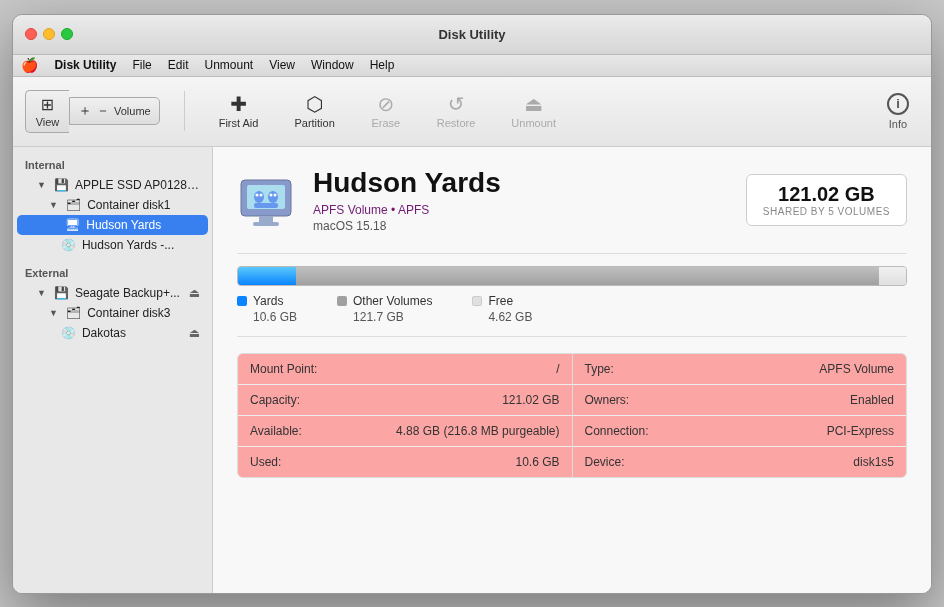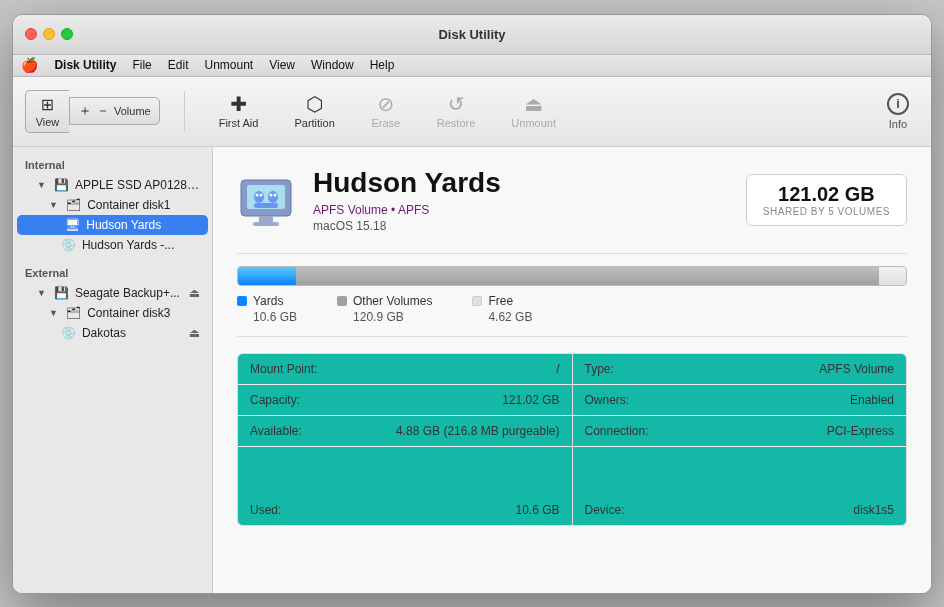--- a/index.html
+++ b/index.html
@@ -374,21 +374,21 @@
     }
 
     
     .info-table-container {
       display: flex;
       gap: 0;
       margin-top: 16px;
       border: 1px solid #ddd;
       border-radius: 6px;
       overflow: hidden;
-      background: #14b8a6;
+      background: #fca5a5;
     }
 
     .info-col {
       flex: 1;
       border-right: 1px solid #ddd;
     }
 
     .info-col:last-child {
       border-right: none;
     }
@@ -397,21 +397,20 @@
       display: flex;
       justify-content: space-between;
       align-items: center;
       padding: 8px 12px;
       border-bottom: 1px solid #eee;
       font-size: 12px;
     }
 
     .info-row:last-child {
       border-bottom: none;
-      margin-top: 48px;
     }
 
     .info-key {
       color: #333;
       font-weight: 400;
     }
 
     .info-val {
       color: #333;
       text-align: right;
@@ -598,21 +597,21 @@
               <span class="legend-label">Yards</span>
             </div>
             <span class="legend-value">10.6 GB</span>
           </div>
 
           <div class="legend-item">
             <div class="legend-dot-row">
               <div class="legend-dot dot-other"></div>
               <span class="legend-label">Other Volumes</span>
             </div>
-            <span class="legend-value">120.9 GB</span>
+            <span class="legend-value">121.7 GB</span>
           </div>
 
           <div class="legend-item">
             <div class="legend-dot-row">
               <div class="legend-dot dot-free"></div>
               <span class="legend-label">Free</span>
             </div>
             <span class="legend-value">4.62 GB</span>
           </div>
         </div>

